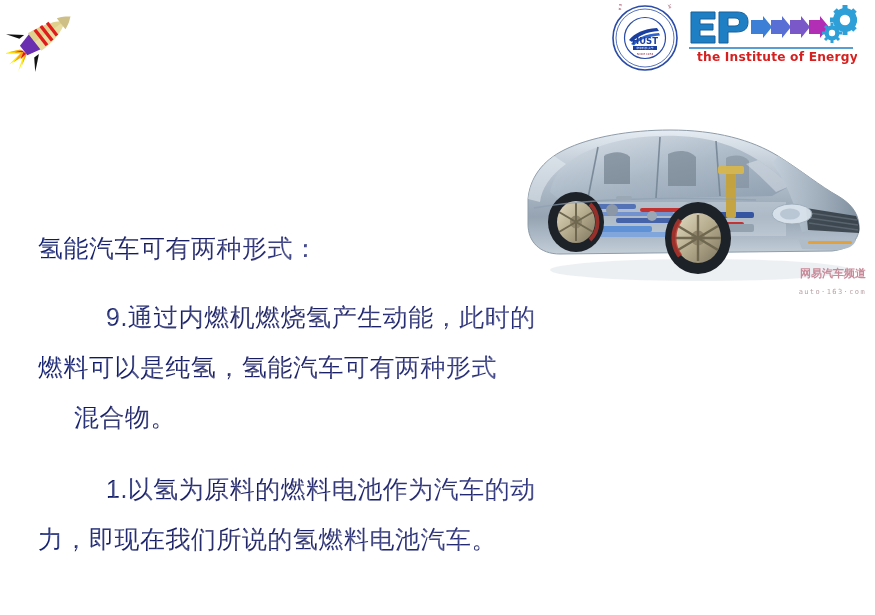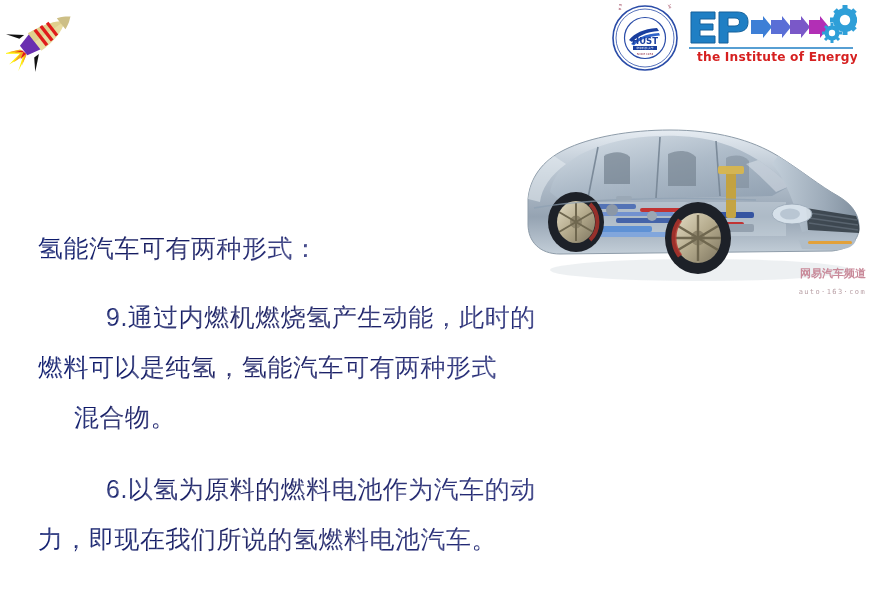--- a/index.html
+++ b/index.html
@@ -360,17 +360,17 @@
 
   <div class="body-line" id="intro-line">氢能汽车可有两种形式：</div>
 
   <div class="body-line" id="p1-line1">
     <span class="indent"></span><span>9.通过内燃机燃烧氢产生动能，此时的</span>
   </div>
   <div class="body-line" id="p1-line2">燃料可以是纯氢，氢能汽车可有两种形式</div>
   <div class="body-line" id="p1-line3">混合物。</div>
 
   <div class="body-line" id="p2-line1">
-    <span class="indent"></span><span>6.以氢为原料的燃料电池作为汽车的动</span>
+    <span class="indent"></span><span>1.以氢为原料的燃料电池作为汽车的动</span>
   </div>
   <div class="body-line" id="p2-line2">力，即现在我们所说的氢燃料电池汽车。</div>
 
 </div>
 
 </body></html>

